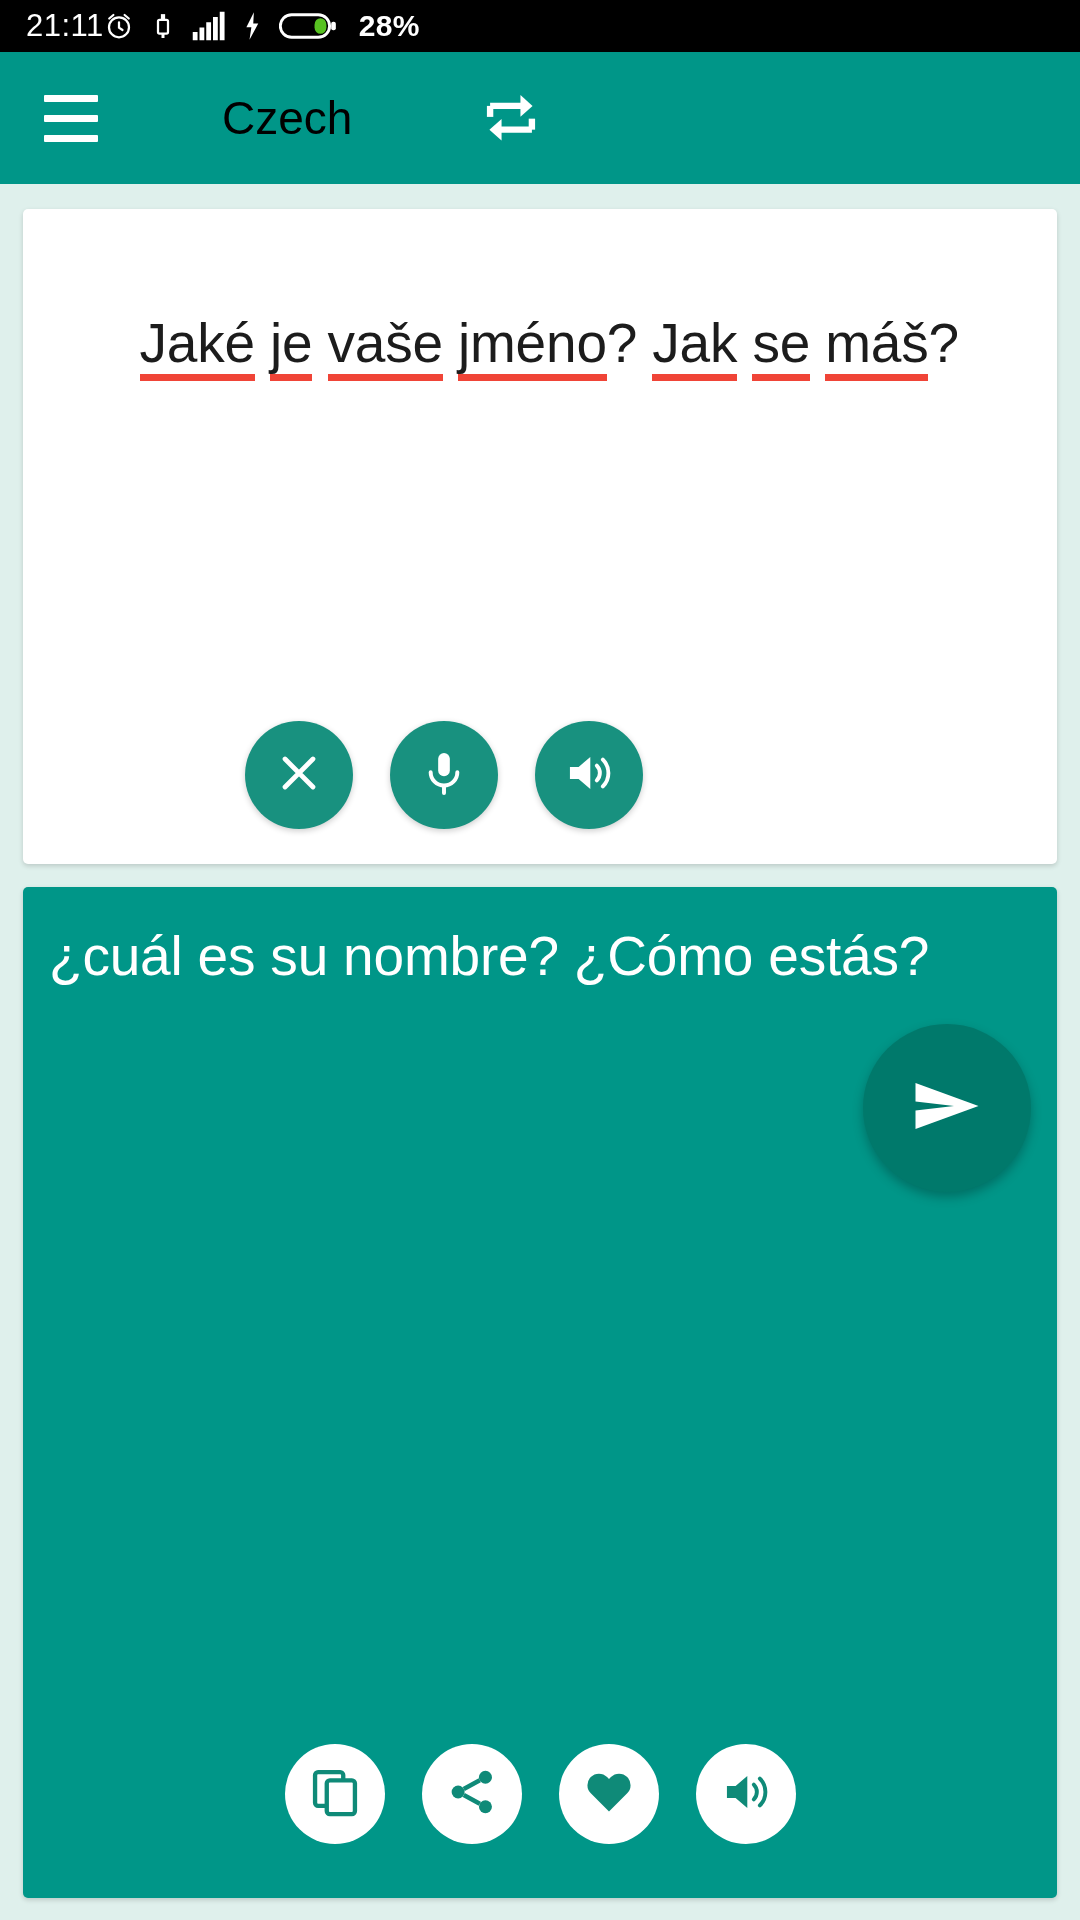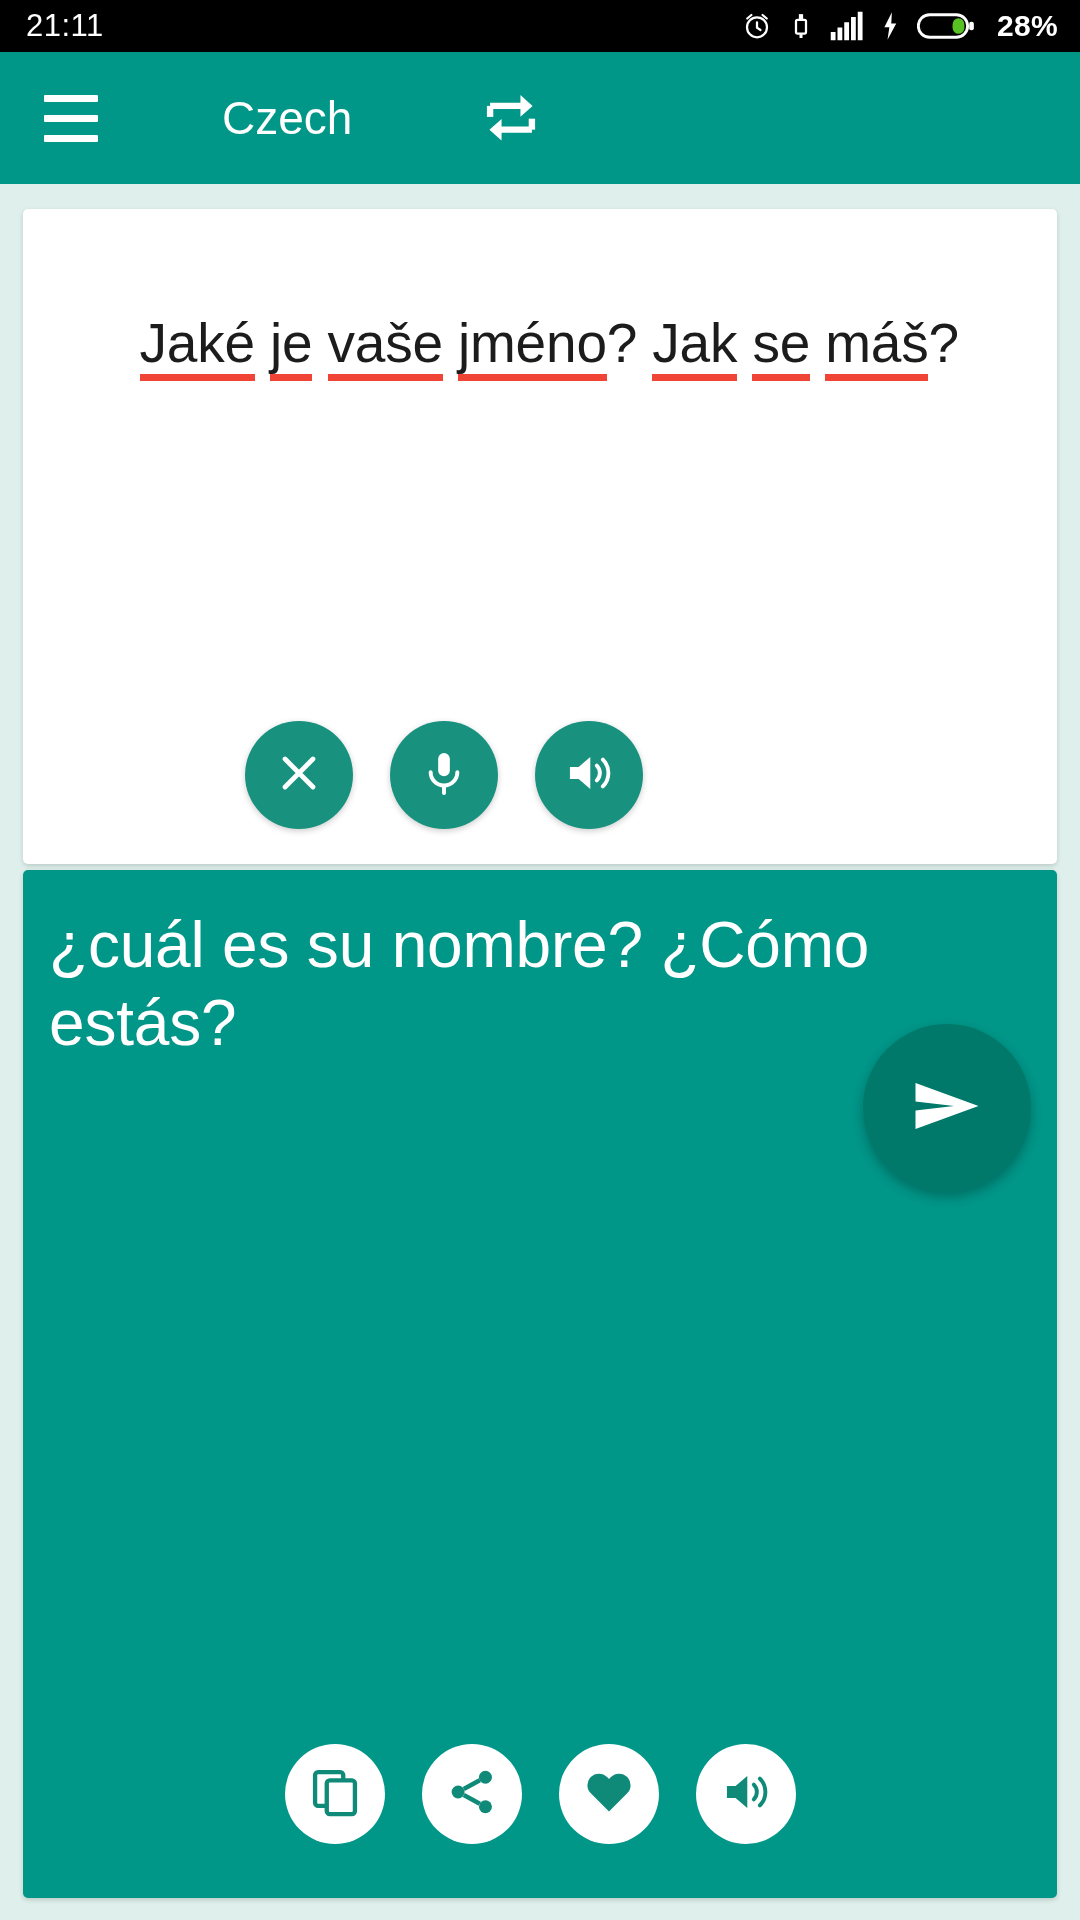--- a/index.html
+++ b/index.html
@@ -15,21 +15,20 @@
     overflow: hidden;
     position: relative;
   }
 
   
   .status-bar {
     height: 52px;
     background: #000000;
     display: flex;
     align-items: center;
-    justify-content: space-between;
     padding: 0 22px 0 26px;
     box-sizing: border-box;
   }
   .status-time {
     color: #ffffff;
     font-size: 31px;
     letter-spacing: 0.5px;
     font-family: "Liberation Sans", sans-serif;
   }
   .status-right {
@@ -68,21 +67,21 @@
     cursor: pointer;
   }
   .hamburger span {
     display: block;
     width: 54px;
     height: 7px;
     background: #ffffff;
     border-radius: 1px;
   }
   .lang-btn {
-    color: #ffffff;
+    color: #000000;
     font-size: 46px;
     font-weight: normal;
     cursor: pointer;
     white-space: nowrap;
   }
   .lang-source {
     position: absolute;
     left: 222px;
   }
   .lang-target {
@@ -107,21 +106,21 @@
     position: absolute;
     top: 184px;
     left: 0;
     right: 0;
     bottom: 0;
     background: #dff0ec;
     padding: 25px 23px 22px 23px;
     box-sizing: border-box;
     display: flex;
     flex-direction: column;
-    gap: 6px;
+    gap: 23px;
   }
 
   
   .card-source {
     background: #ffffff;
     border-radius: 5px;
     box-shadow: 0 2px 5px rgba(0,0,0,0.16);
     height: 655px;
     position: relative;
     box-sizing: border-box;
@@ -172,21 +171,21 @@
     background: #009688;
     border-radius: 5px;
     box-shadow: 0 2px 5px rgba(0,0,0,0.16);
     flex: 1;
     position: relative;
     box-sizing: border-box;
     padding: 36px 26px 0 26px;
     overflow: hidden;
   }
   .target-text {
-    font-size: 64px;
+    font-size: 55px;
     color: #ffffff;
     line-height: 1.22;
     letter-spacing: -0.2px;
     word-wrap: break-word;
   }
   .target-actions {
     position: absolute;
     left: 0;
     right: 0;
     bottom: 54px;

